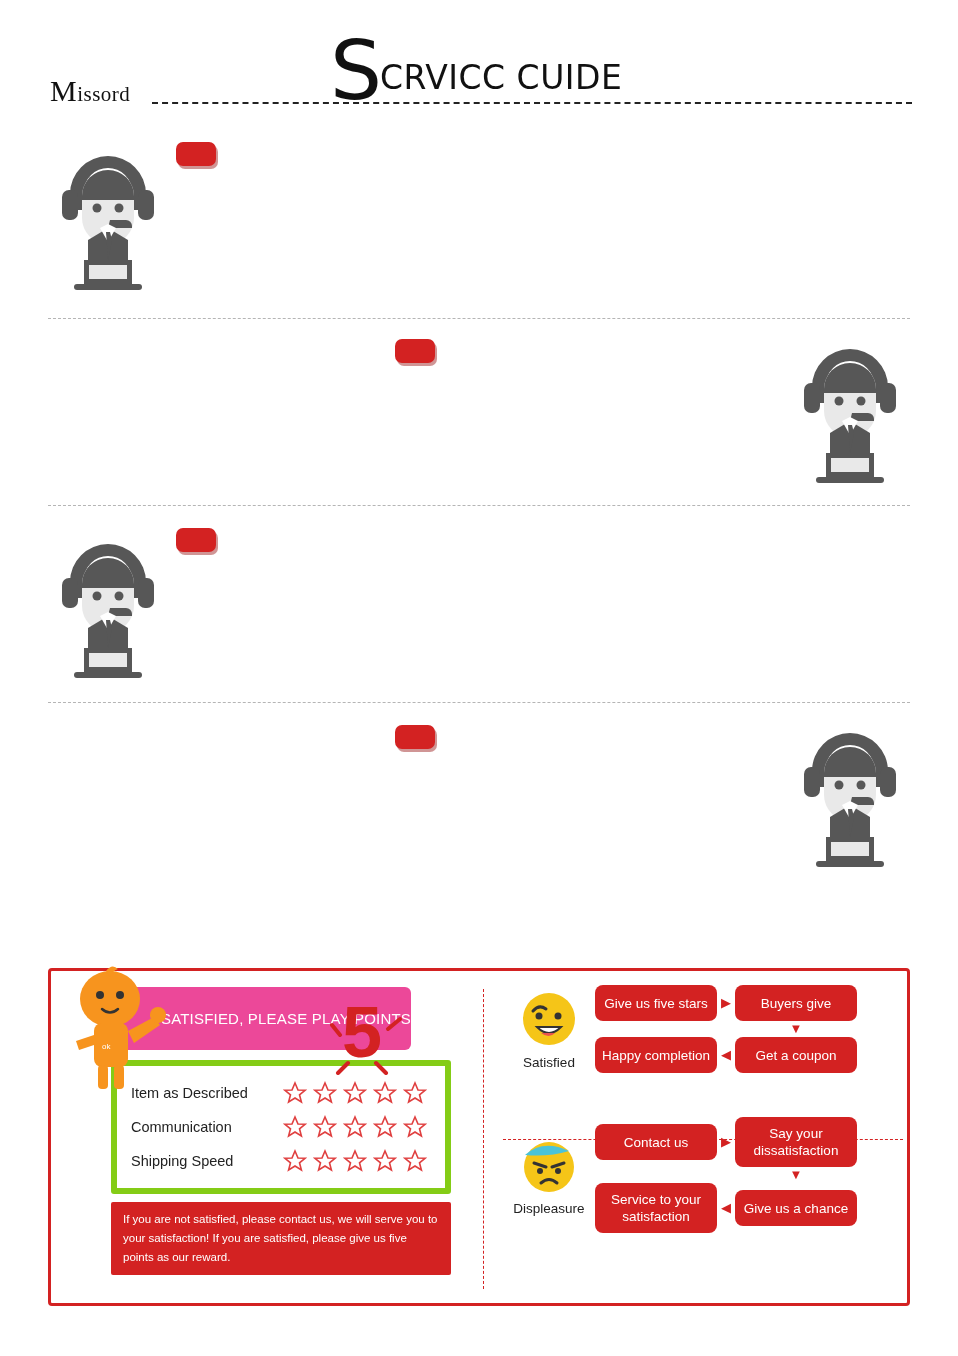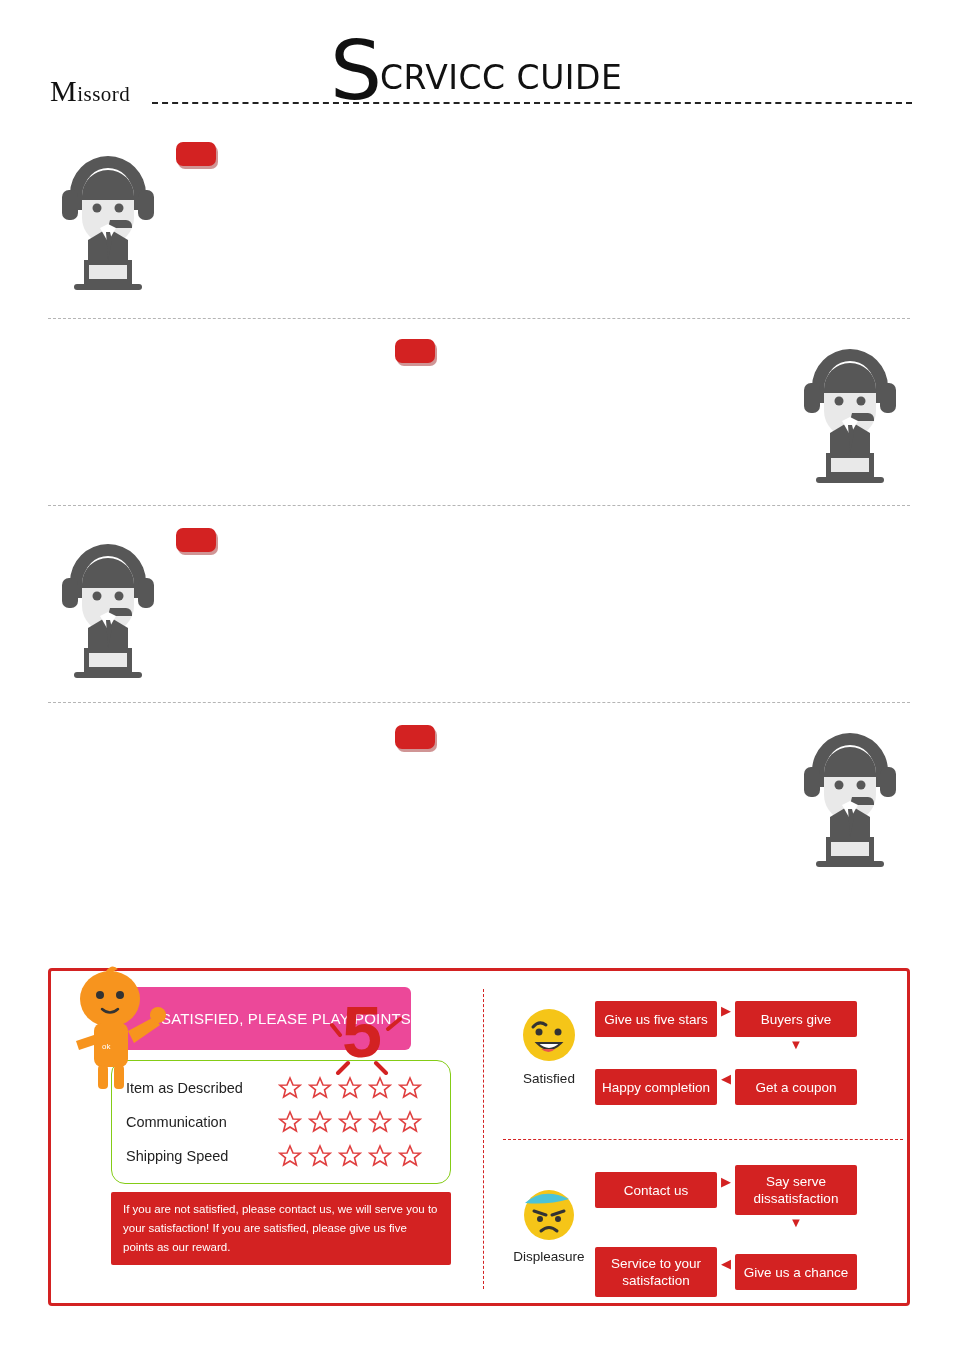--- a/index.html
+++ b/index.html
@@ -143,22 +143,22 @@
     border-radius: 6px;
     font-size: 15px;
     padding: 23px 0;
     text-align: right;
     letter-spacing: 0.2px;
   }
   .stars-box {
     margin-top: 10px;
     margin-left: 48px;
     width: 340px;
-    border: 1px solid #84cc16;
-    border-radius: 14px;
+    border: 6px solid #84cc16;
+    border-radius: 3px;
     padding: 10px 8px 10px 14px;
     box-sizing: border-box;
   }
   .star-row {
     display: flex;
     align-items: center;
     height: 34px;
   }
   .star-label {
     font-size: 14.5px;
@@ -205,27 +205,26 @@
     grid-template-columns: 122px 18px 122px;
     grid-template-rows: auto 16px auto;
     align-items: center;
   }
   .fbox {
     background: #d32222;
     color: #fff;
     font-size: 13.5px;
     line-height: 17px;
     text-align: center;
-    border-radius: 2px;
+    border-radius: 8px;
     padding: 8px 4px;
     min-height: 20px;
     display: flex;
     align-items: center;
     justify-content: center;
-    margin-top: 16px;
   }
   .arrow-r, .arrow-l, .arrow-d {
     color: #d32222;
     font-size: 13px;
     text-align: center;
     line-height: 12px;
   }
   .fb-hline {
     position: absolute;
     left: 452px;
@@ -499,21 +498,21 @@
             <path d="M45 28 l-12 4" stroke="#333" stroke-width="3" stroke-linecap="round"></path>
             <circle cx="21" cy="36" r="3" fill="#333"></circle>
             <circle cx="39" cy="36" r="3" fill="#333"></circle>
             <path d="M22 48 q8 -7 16 0" stroke="#333" stroke-width="3" fill="none" stroke-linecap="round"></path>
           </svg>
           <div class="emoji-label">Displeasure</div>
         </div>
         <div class="flow-grid">
           <div class="fbox">Contact us</div>
           <div class="arrow-r">▶</div>
-          <div class="fbox">Say serve dissatisfaction</div>
+          <div class="fbox">Say your dissatisfaction</div>
 
           <div></div>
           <div></div>
           <div class="arrow-d">▼</div>
 
           <div class="fbox">Service to your satisfaction</div>
           <div class="arrow-l">◀</div>
           <div class="fbox">Give us a chance</div>
         </div>
       </div>

